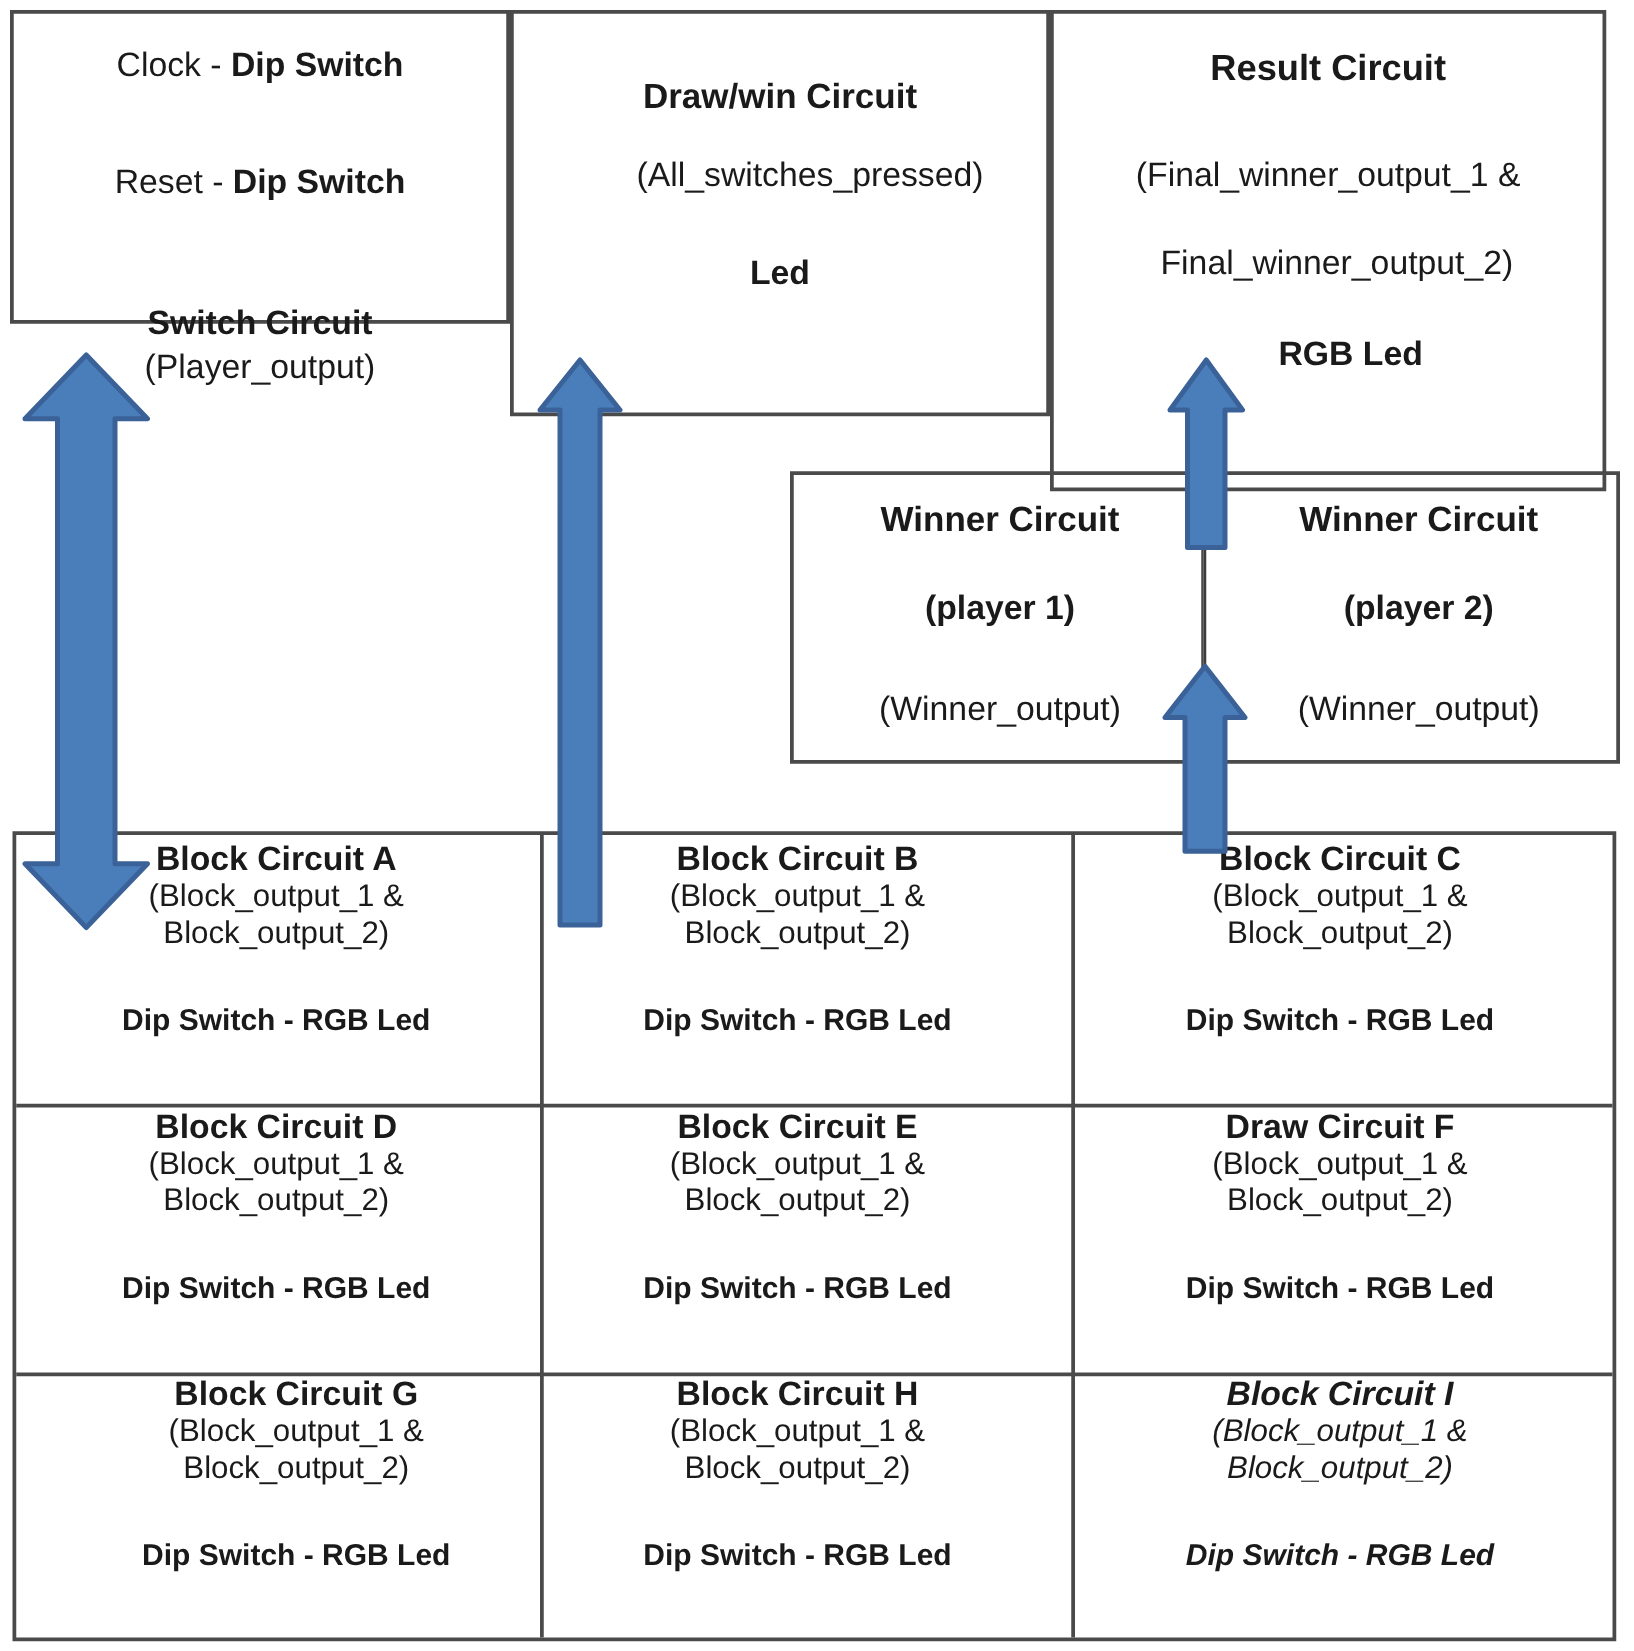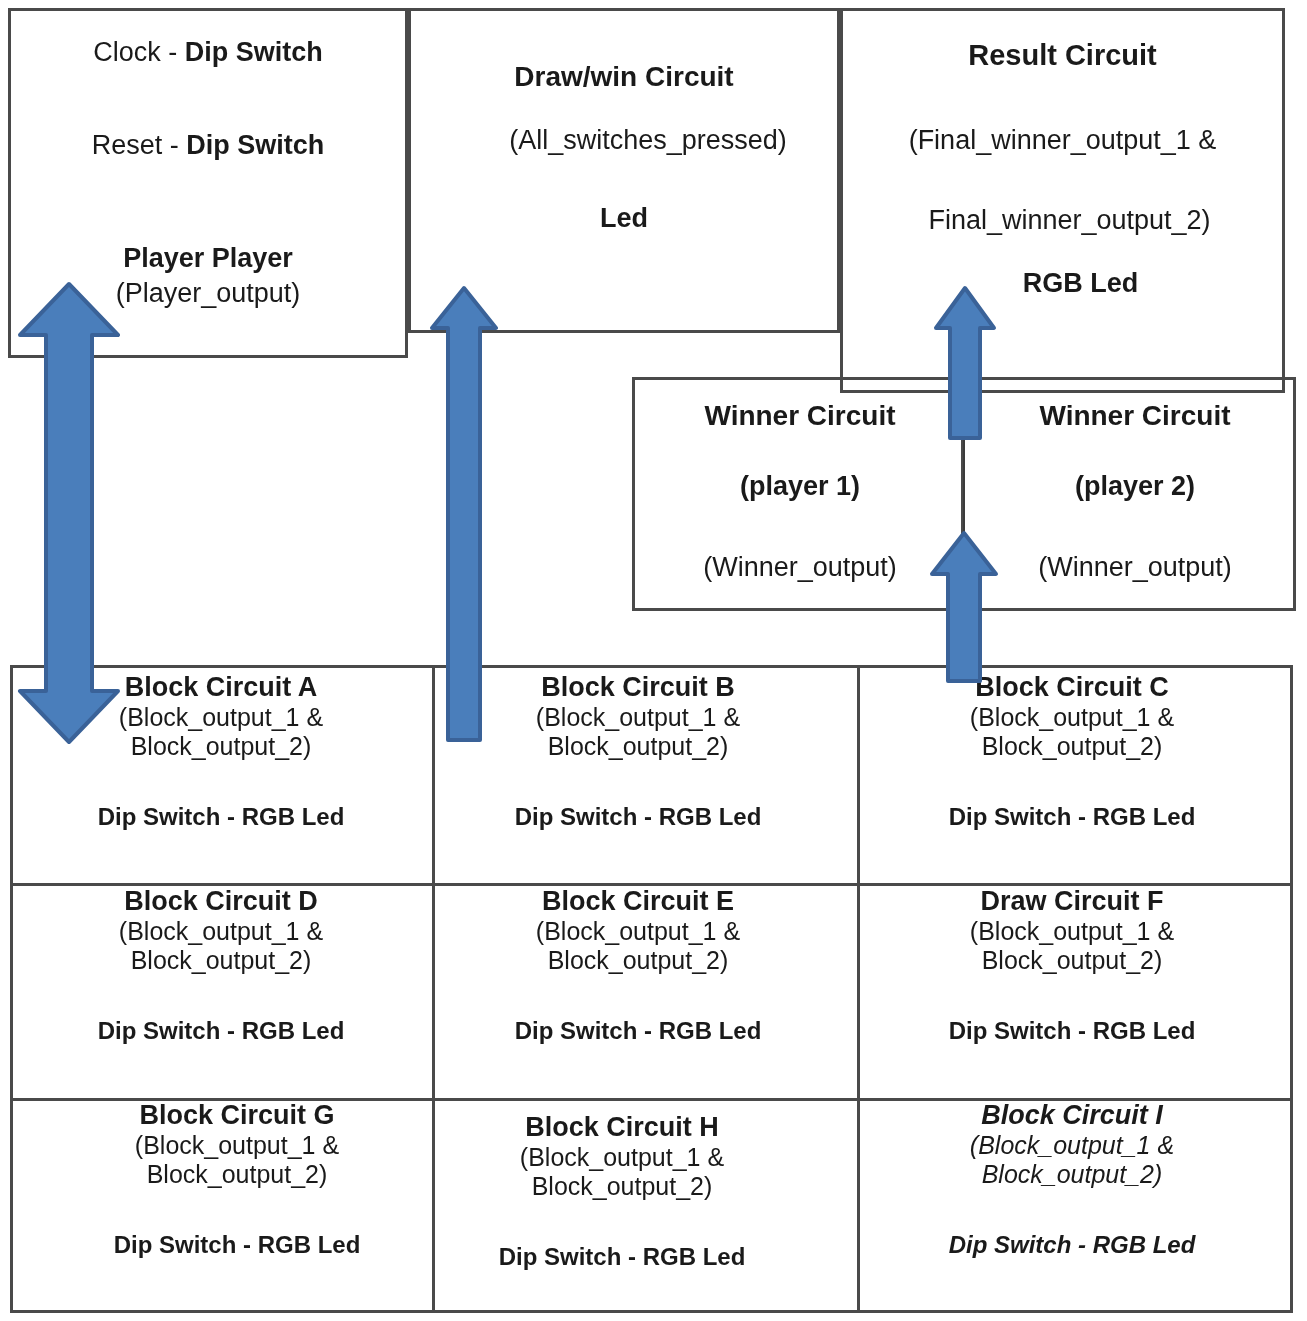--- a/index.html
+++ b/index.html
@@ -31,21 +31,21 @@
     line-height: 1.30;
   }
   .ln {
     display: block;
     white-space: nowrap;
   }
   .b { font-weight: bold; }
   .n { font-weight: normal; }
 
   
-  #top-left   { left: 8px;   top: 8px;  width: 400px; height: 350px; }
+  #top-left   { left: 8px;   top: 8px;  width: 400px; height: 251px; }
   #top-mid    { left: 408px; top: 8px;  width: 432px; height: 325px; }
   #top-right  { left: 840px; top: 8px;  width: 445px; height: 385px; }
 
   
   #winner-box { left: 632px; top: 377px; width: 664px; height: 234px; }
   #winner-divider {
     position: absolute;
     left: 961px; top: 380px;
     width: 2px; height: 228px;
     background: #4a4a4a;
@@ -81,21 +81,21 @@
 <div id="canvas">
 
   <div class="box" id="top-left">
     <div class="cellcontent" style="top:24px; font-size:27px;">
       <span class="ln"><span class="n">Clock - </span><span class="b">Dip Switch</span></span>
     </div>
     <div class="cellcontent" style="top:117px; font-size:27px;">
       <span class="ln"><span class="n">Reset - </span><span class="b">Dip Switch</span></span>
     </div>
     <div class="cellcontent" style="top:230px; font-size:27px;">
-      <span class="ln b">Player Player</span>
+      <span class="ln b">Switch Circuit</span>
       <span class="ln n" style="font-size:27px;">(Player_output)</span>
     </div>
   </div>
 
   <div class="box" id="top-mid">
     <div class="cellcontent" style="top:48px; font-size:28px;">
       <span class="ln b">Draw/win Circuit</span>
     </div>
     <div class="cellcontent" style="top:112px; font-size:27px;padding-left:48px;">
       <span class="ln n">(All_switches_pressed)</span>
@@ -105,21 +105,21 @@
     </div>
   </div>
 
   <div class="box" id="top-right">
     <div class="cellcontent" style="top:26px; font-size:29px;">
       <span class="ln b">Result Circuit</span>
     </div>
     <div class="cellcontent" style="top:112px; font-size:27px;">
       <span class="ln n">(Final_winner_output_1 &amp;</span>
     </div>
-    <div class="cellcontent" style="top:192px; font-size:27px;padding-left:14px;">
+    <div class="cellcontent" style="top:182px; font-size:27px;padding-left:14px;">
       <span class="ln n">Final_winner_output_2)</span>
     </div>
     <div class="cellcontent" style="top:255px; font-size:27px; padding-left:36px;">
       <span class="ln b">RGB Led</span>
     </div>
   </div>
 
   <div class="box" id="winner-box"></div>
   <div id="winner-divider"></div>
 
@@ -192,21 +192,21 @@
     <div class="foot" style="margin-top:42px;">Dip Switch - RGB Led</div>
   </div>
 
   <div class="blockcell" style="left:13px; top:1100px; width:416px;margin-left:16px;">
     <div class="title">Block Circuit G</div>
     <div class="sub">(Block_output_1 &amp;</div>
     <div class="sub">Block_output_2)</div>
     <div class="foot" style="margin-top:42px;">Dip Switch - RGB Led</div>
   </div>
 
-  <div class="blockcell" style="left:416px; top:1100px; width:412px;margin-top:12px;">
+  <div class="blockcell" style="left:432px; top:1100px; width:412px;">
     <div class="title">Block Circuit H</div>
     <div class="sub">(Block_output_1 &amp;</div>
     <div class="sub">Block_output_2)</div>
     <div class="foot" style="margin-top:42px;">Dip Switch - RGB Led</div>
   </div>
 
   <div class="blockcell" style="left:857px; top:1100px; width:430px;font-style:italic;">
     <div class="title">Block Circuit I</div>
     <div class="sub">(Block_output_1 &amp;</div>
     <div class="sub">Block_output_2)</div>

